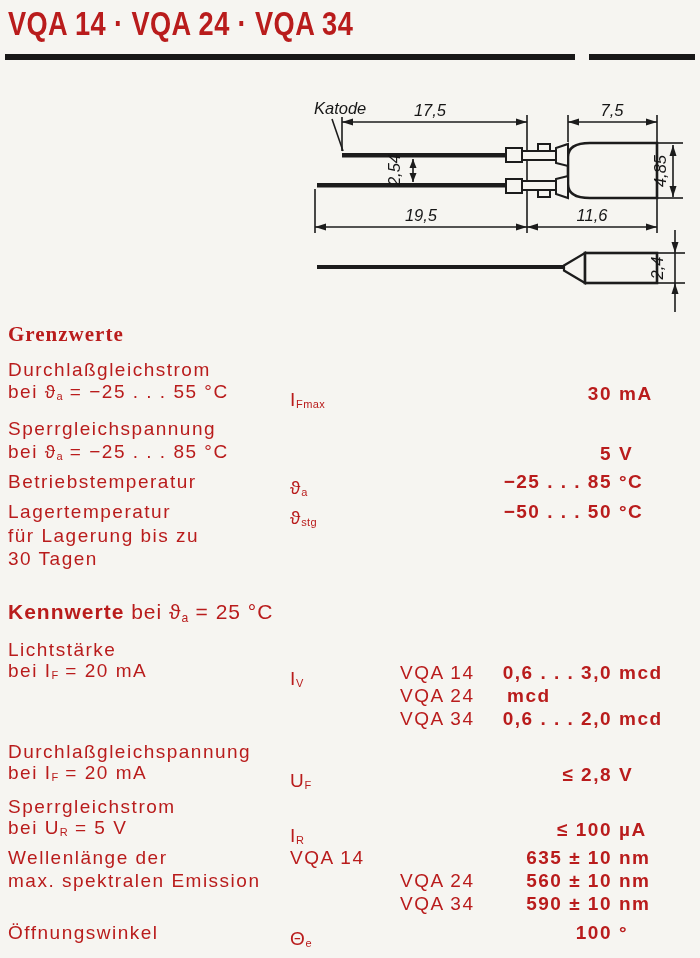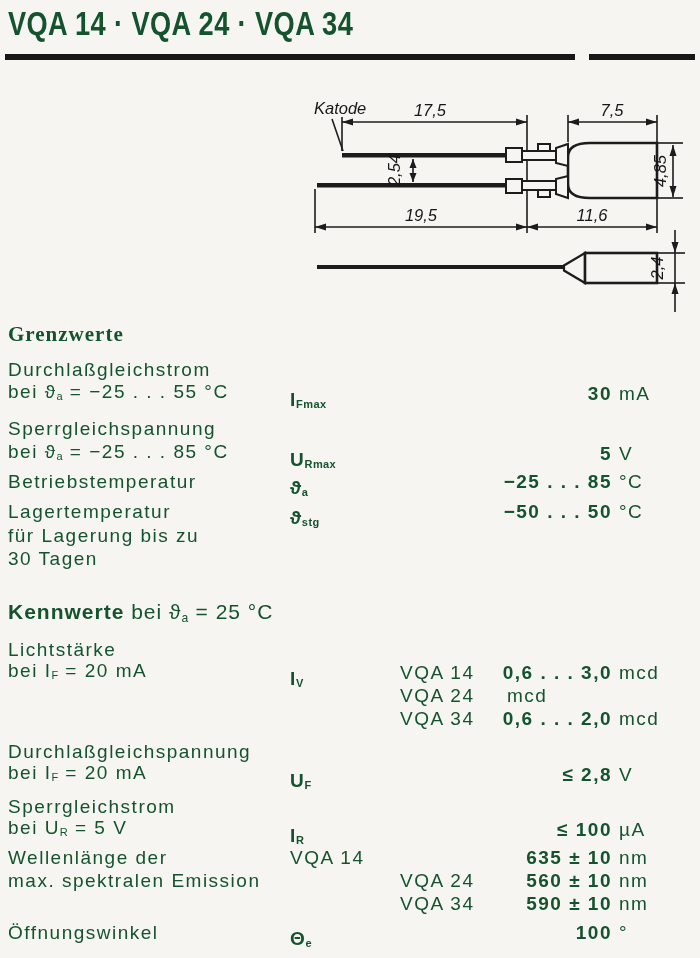--- a/index.html
+++ b/index.html
@@ -1,42 +1,42 @@
 <!DOCTYPE html>
 <html><head>
 <meta charset="utf-8">
 <style>
   html,body{margin:0;padding:0;background:#e8e7e3;}
   .page{
     position:relative;width:700px;height:958px;margin:0 auto;
-    background:#f6f5f1;color:#14532d;overflow:hidden;
+    background:#f6f5f1;color:#b91c1c;overflow:hidden;
     font-family:"Liberation Sans","DejaVu Sans",sans-serif;
   }
   .h1{
     position:absolute;left:8px;top:4px;font-size:34px;font-weight:700;
     letter-spacing:0.5px;transform:scaleX(0.80);transform-origin:left top;
     white-space:nowrap;
   }
   .rule{
     position:absolute;left:5px;top:54px;width:690px;height:6px;
     background:linear-gradient(90deg,#181818 0,#181818 570px,#f6f5f1 570px,#f6f5f1 584px,#181818 584px,#181818 690px);
   }
   .h2{position:absolute;left:8px;font-size:21px;font-weight:700;letter-spacing:1px;white-space:nowrap;font-family:Liberation Serif, serif;}
   .h2k{position:absolute;left:8px;font-size:21px;font-weight:400;letter-spacing:1px;white-space:nowrap;}
   .b{font-weight:700;}
   .sub{font-size:0.58em;vertical-align:-0.22em;letter-spacing:0.4px;}
   .l{
     position:absolute;left:8px;right:14px;height:24px;display:flex;align-items:center;
     font-size:19px;letter-spacing:1.5px;white-space:nowrap;line-height:24px;
   }
   .c-label{width:282px;flex:none;}
-  .c-sym{width:110px;flex:none;font-weight:700;letter-spacing:0.8px;margin-top:16px;}
+  .c-sym{width:110px;flex:none;font-weight:400;letter-spacing:0.8px;margin-top:16px;}
   .c-model{width:100px;flex:none;}
   .c-num{flex:1;text-align:right;font-weight:bold;}
-  .c-unit{width:74px;flex:none;padding-left:7px;box-sizing:border-box;}
+  .c-unit{width:74px;flex:none;padding-left:7px;box-sizing:border-box;font-weight:bold;}
   svg text{font-family:"Liberation Sans","DejaVu Sans",sans-serif;fill:#161616;}
   .dim{font-size:16.5px;font-style:italic;}
   .kat{font-size:16.5px;font-style:italic;}
 </style>
 </head>
 <body>
 
 <div class="page">
 
   <div class="h1">VQA 14 · VQA 24 · VQA 34</div>
@@ -126,21 +126,20 @@
     <span class="c-sym"><span>I</span><span class="sub">Fmax</span></span>
     <span class="c-model"></span>
     <span class="c-num">30</span>
     <span class="c-unit">mA</span>
   </div>
   <div class="l" style="top:417px">
     <span class="c-label"><span>Sperrgleichspannung</span></span>
   </div>
   <div class="l" style="top:442px">
     <span class="c-label"><span>bei ϑ</span><span class="sub">a</span><span> = −25 . . . 85 °C</span></span>
-    <span class="c-sym"><span>U</span><span class="sub">Rmax</span></span>
     <span class="c-model"></span>
     <span class="c-num">5</span>
     <span class="c-unit">V</span>
   </div>
   <div class="l" style="top:470px">
     <span class="c-label"><span>Betriebstemperatur</span></span>
     <span class="c-sym"><span>ϑ</span><span class="sub">a</span></span>
     <span class="c-model"></span>
     <span class="c-num">−25 . . . 85</span>
     <span class="c-unit">°C</span>

